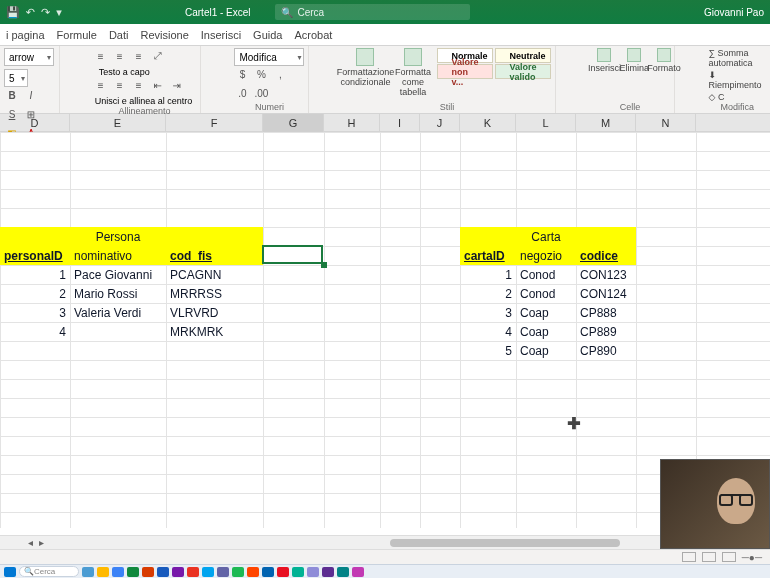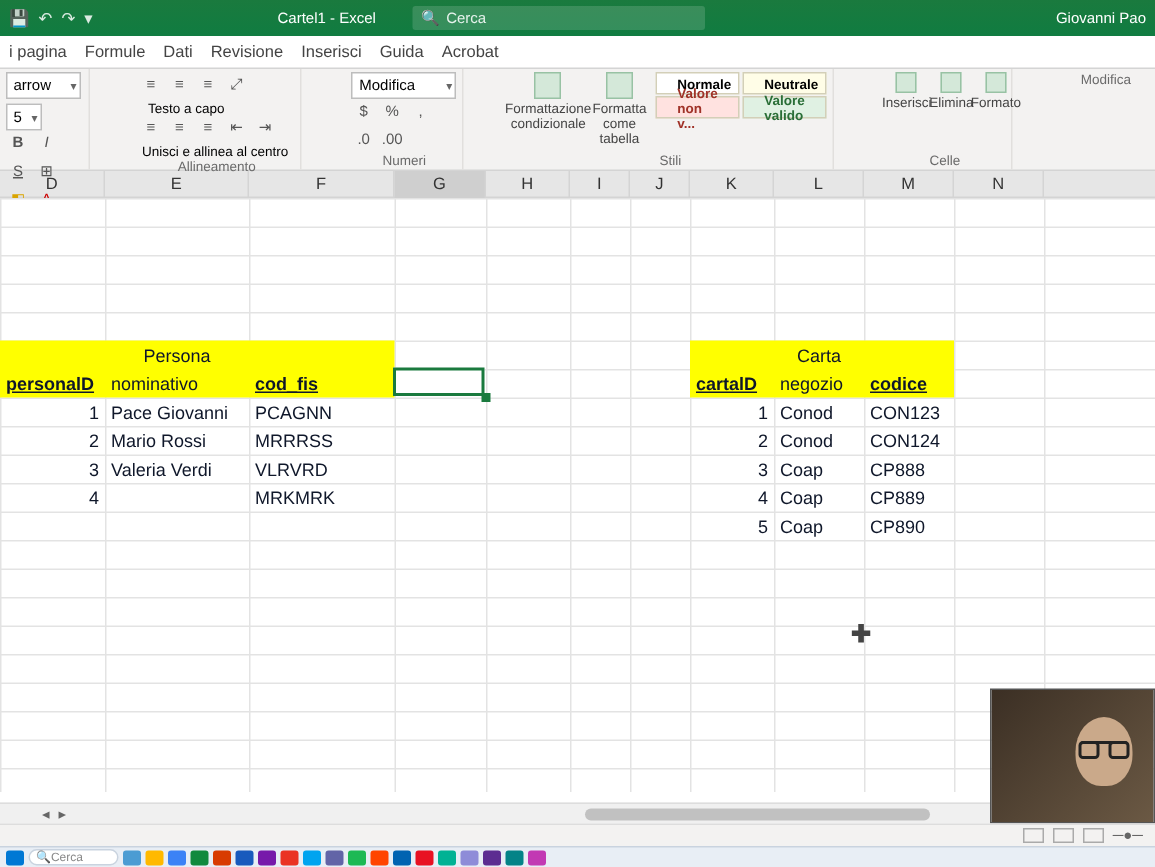--- a/index.html
+++ b/index.html
@@ -189,20 +189,25 @@
           <span>Elimina</span>
         </div>
       <div class="bigbtn" style="width:30px">
           <div class="icn" style="width:14px;height:14px"></div>
           <span>Formato</span>
         </div>
     </div>
     <div class="glabel">Celle</div>
   </div>
   <div class="rgroup" style="width:100px;border-right:none">
+    <div style="display:flex;flex-direction:column;gap:2px;font-size:9px;color:#444">
+      <div>∑ <span>Somma automatica</span></div>
+      <div>⬇ <span>Riempimento</span></div>
+      <div>◇ <span>C</span></div>
+    </div>
     <div class="glabel">Modifica</div>
   </div>
 </div>
 
 <div class="colheads" id="colheads">
     <div class="ch" style="width: 70px;">D</div>
     <div class="ch" style="width: 96px;">E</div>
     <div class="ch" style="width: 97px;">F</div>
     <div class="ch active" style="width: 61px;">G</div>
     <div class="ch" style="width: 56px;">H</div>

